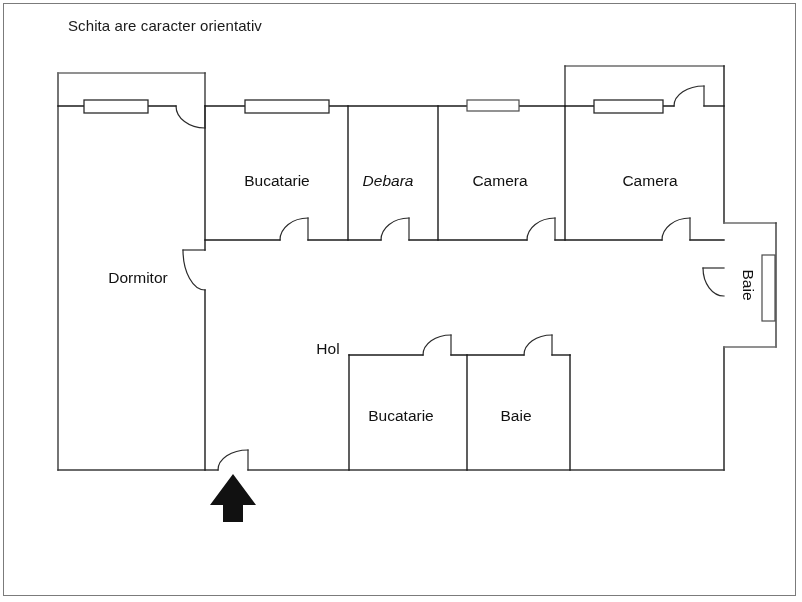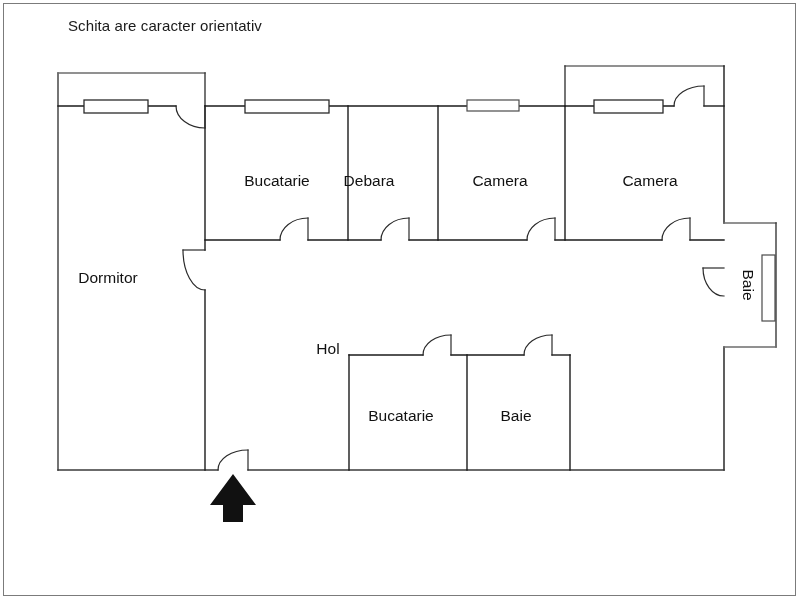--- a/index.html
+++ b/index.html
@@ -185,23 +185,23 @@
       <rect x="467" y="100" width="52" height="11" fill="#ffffff" stroke="#4a4a4a" stroke-width="1.2"></rect>
       <rect x="594" y="100" width="69" height="13" fill="#ffffff" stroke="#2a2a2a" stroke-width="1.3"></rect>
       <rect x="762" y="255" width="13" height="66" fill="#ffffff" stroke="#4a4a4a" stroke-width="1.2"></rect>
     </g>
 
     <g>
       <polygon points="233,474 256,505 243,505 243,522 223,522 223,505 210,505" fill="#111111"></polygon>
     </g>
   </svg>
 
-  <div class="room-label" style="left:108px; top:278px;">Dormitor</div>
+  <div class="room-label" style="left:138px; top:278px;">Dormitor</div>
   <div class="room-label" style="left:277px; top:181px;">Bucatarie</div>
-  <div class="room-label" style="left:369px; top:181px;">Debara</div>
+  <div class="room-label" style="left:388px; top:181px;font-style:italic;">Debara</div>
   <div class="room-label" style="left:500px; top:181px;">Camera</div>
   <div class="room-label" style="left:650px; top:181px;">Camera</div>
   <div class="room-label" style="left:328px; top:317px;margin-top:32px;">Hol</div>
   <div class="room-label" style="left:401px; top:416px;">Bucatarie</div>
   <div class="room-label" style="left:516px; top:416px;">Baie</div>
   <div class="room-label vertical" style="left:748px; top:285px;">Baie</div>
 
 </div>
 
 </body></html>

